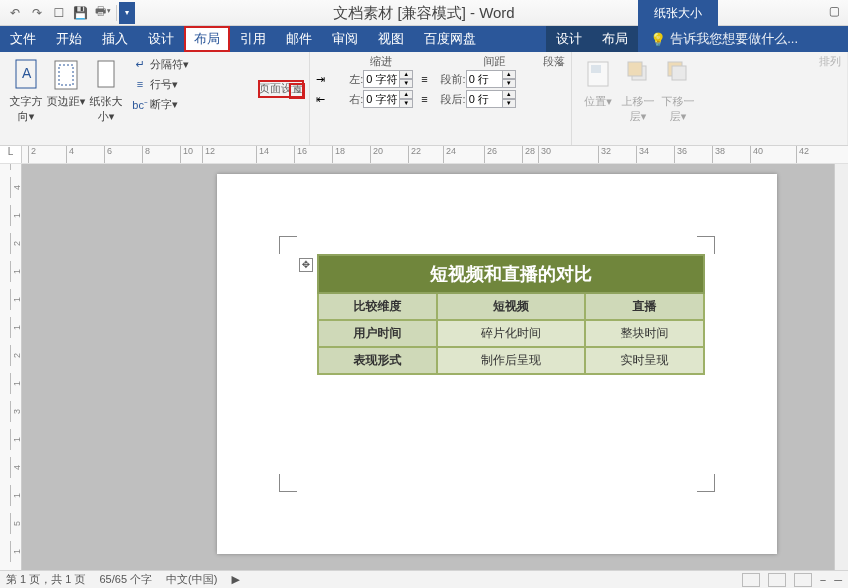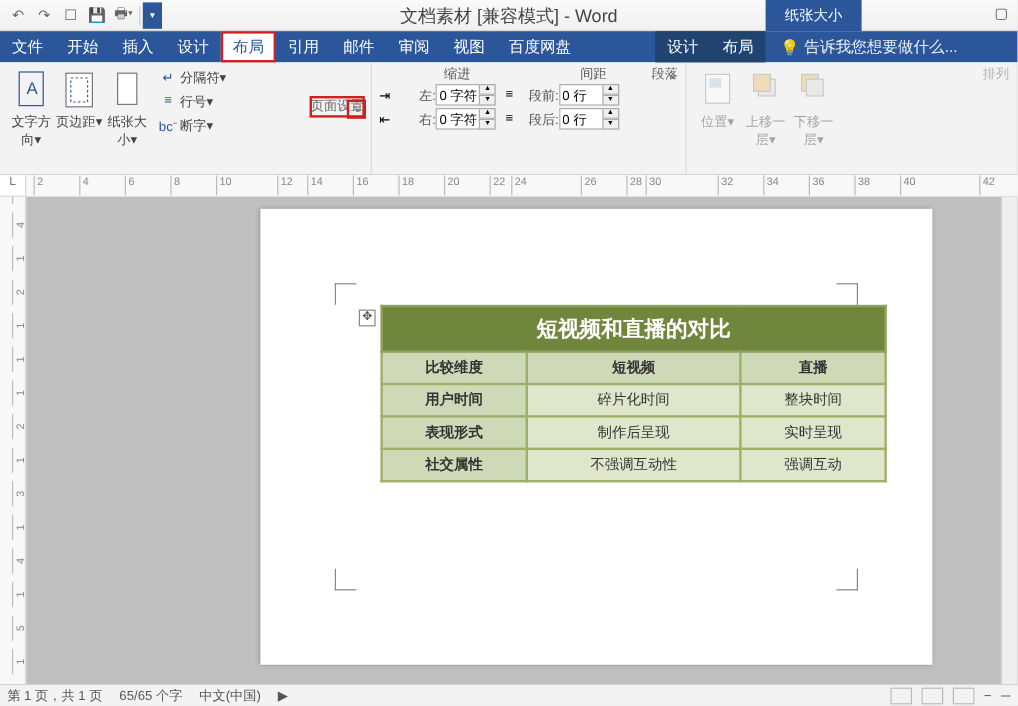--- a/index.html
+++ b/index.html
@@ -56,21 +56,21 @@
 .doc-area { flex: 1; position: relative; overflow: hidden; }
 .page { position: absolute; left: 195px; top: 10px; width: 560px; height: 380px; background: #fff; box-shadow: 0 0 4px rgba(0,0,0,.3); }
 .crop { position: absolute; width: 18px; height: 18px; border: 0 solid #888; }
 .crop.tl { left: 62px; top: 62px; border-left-width: 1px; border-top-width: 1px; }
 .crop.tr { right: 62px; top: 62px; border-right-width: 1px; border-top-width: 1px; }
 .crop.bl { left: 62px; bottom: 62px; border-left-width: 1px; border-bottom-width: 1px; }
 .crop.br { right: 62px; bottom: 62px; border-right-width: 1px; border-bottom-width: 1px; }
 .move-handle { position: absolute; left: 82px; top: 84px; width: 14px; height: 14px; border: 1px solid #888; font-size: 10px; text-align: center; line-height: 12px; color: #555; background: #fff; }
 
 
-.doc-table { position: absolute; left: 100px; top: 80px; width: 422px; border-collapse: collapse; }
+.doc-table { position: absolute; left: 100px; top: 80px; width: 388px; border-collapse: collapse; }
 .doc-table th.header-row { background: #70863c; color: #fff; font-size: 18px; font-weight: bold; text-align: center; padding: 6px 0; border: 2px solid #8fa35e; }
 .doc-table td, .doc-table th.col-h { border: 2px solid #9db067; background: #dfe6cc; font-size: 12px; text-align: center; padding: 4px 0; color: #333; }
 .doc-table th.col-h { font-weight: bold; background: #cfd9b8; }
 .doc-table td.row-h { font-weight: bold; background: #cfd9b8; }
 
 
 .status { position: absolute; bottom: 0; left: 0; right: 0; height: 18px; background: #f3f3f3; border-top: 1px solid #d4d4d4; display: flex; align-items: center; font-size: 11px; color: #555; padding: 0 6px; }
 .status .sp { margin-right: 14px; }
 .status .right { margin-left: auto; display: flex; align-items: center; gap: 8px; }
 .status .vbtn { width: 18px; height: 14px; border: 1px solid #bbb; cursor: pointer; }
@@ -213,36 +213,36 @@
 </div>
 
 <div class="ruler-row">
   <div class="ruler-corner">L</div>
   <div class="ruler" id="hruler">
       <div class="tick" style="left: 6px;">2</div>
       <div class="tick" style="left: 44px;">4</div>
       <div class="tick" style="left: 82px;">6</div>
       <div class="tick" style="left: 120px;">8</div>
       <div class="tick" style="left: 158px;">10</div>
-      <div class="tick" style="left: 209px;">12</div>
+      <div class="tick" style="left: 180px;">12</div>
       <div class="tick" style="left: 234px;">14</div>
       <div class="tick" style="left: 272px;">16</div>
       <div class="tick" style="left: 310px;">18</div>
       <div class="tick" style="left: 348px;">20</div>
       <div class="tick" style="left: 386px;">22</div>
-      <div class="tick" style="left: 404px;">24</div>
+      <div class="tick" style="left: 421px;">24</div>
       <div class="tick" style="left: 462px;">26</div>
       <div class="tick" style="left: 500px;">28</div>
       <div class="tick" style="left: 516px;">30</div>
       <div class="tick" style="left: 576px;">32</div>
       <div class="tick" style="left: 614px;">34</div>
       <div class="tick" style="left: 652px;">36</div>
       <div class="tick" style="left: 690px;">38</div>
       <div class="tick" style="left: 728px;">40</div>
-      <div class="tick" style="left: 794px;">42</div>
+      <div class="tick" style="left: 774px;">42</div>
     </div>
 </div>
 
 <div class="canvas-wrap">
   <div class="vruler" id="vruler">
       <div class="tick" style="top: 6px; left: 10px;">1</div>
       <div class="tick" style="top: 34px; left: 10px;">4</div>
       <div class="tick" style="top: 62px; left: 10px;">1</div>
       <div class="tick" style="top: 90px; left: 10px;">2</div>
       <div class="tick" style="top: 118px; left: 10px;">1</div>
@@ -277,25 +277,20 @@
         <tr>
               <td class="row-h">用户时间</td>
               <td>碎片化时间</td>
               <td>整块时间</td>
             </tr>
         <tr>
               <td class="row-h">表现形式</td>
               <td>制作后呈现</td>
               <td>实时呈现</td>
             </tr>
-        <tr>
-              <td class="row-h">社交属性</td>
-              <td>不强调互动性</td>
-              <td>强调互动</td>
-            </tr>
       </tbody>
         </table>
     </div>
   </div>
   <div class="vscroll"></div>
 </div>
 
 <div class="status">
   <span class="sp">第 1 页，共 1 页</span>
   <span class="sp">65/65 个字</span>

